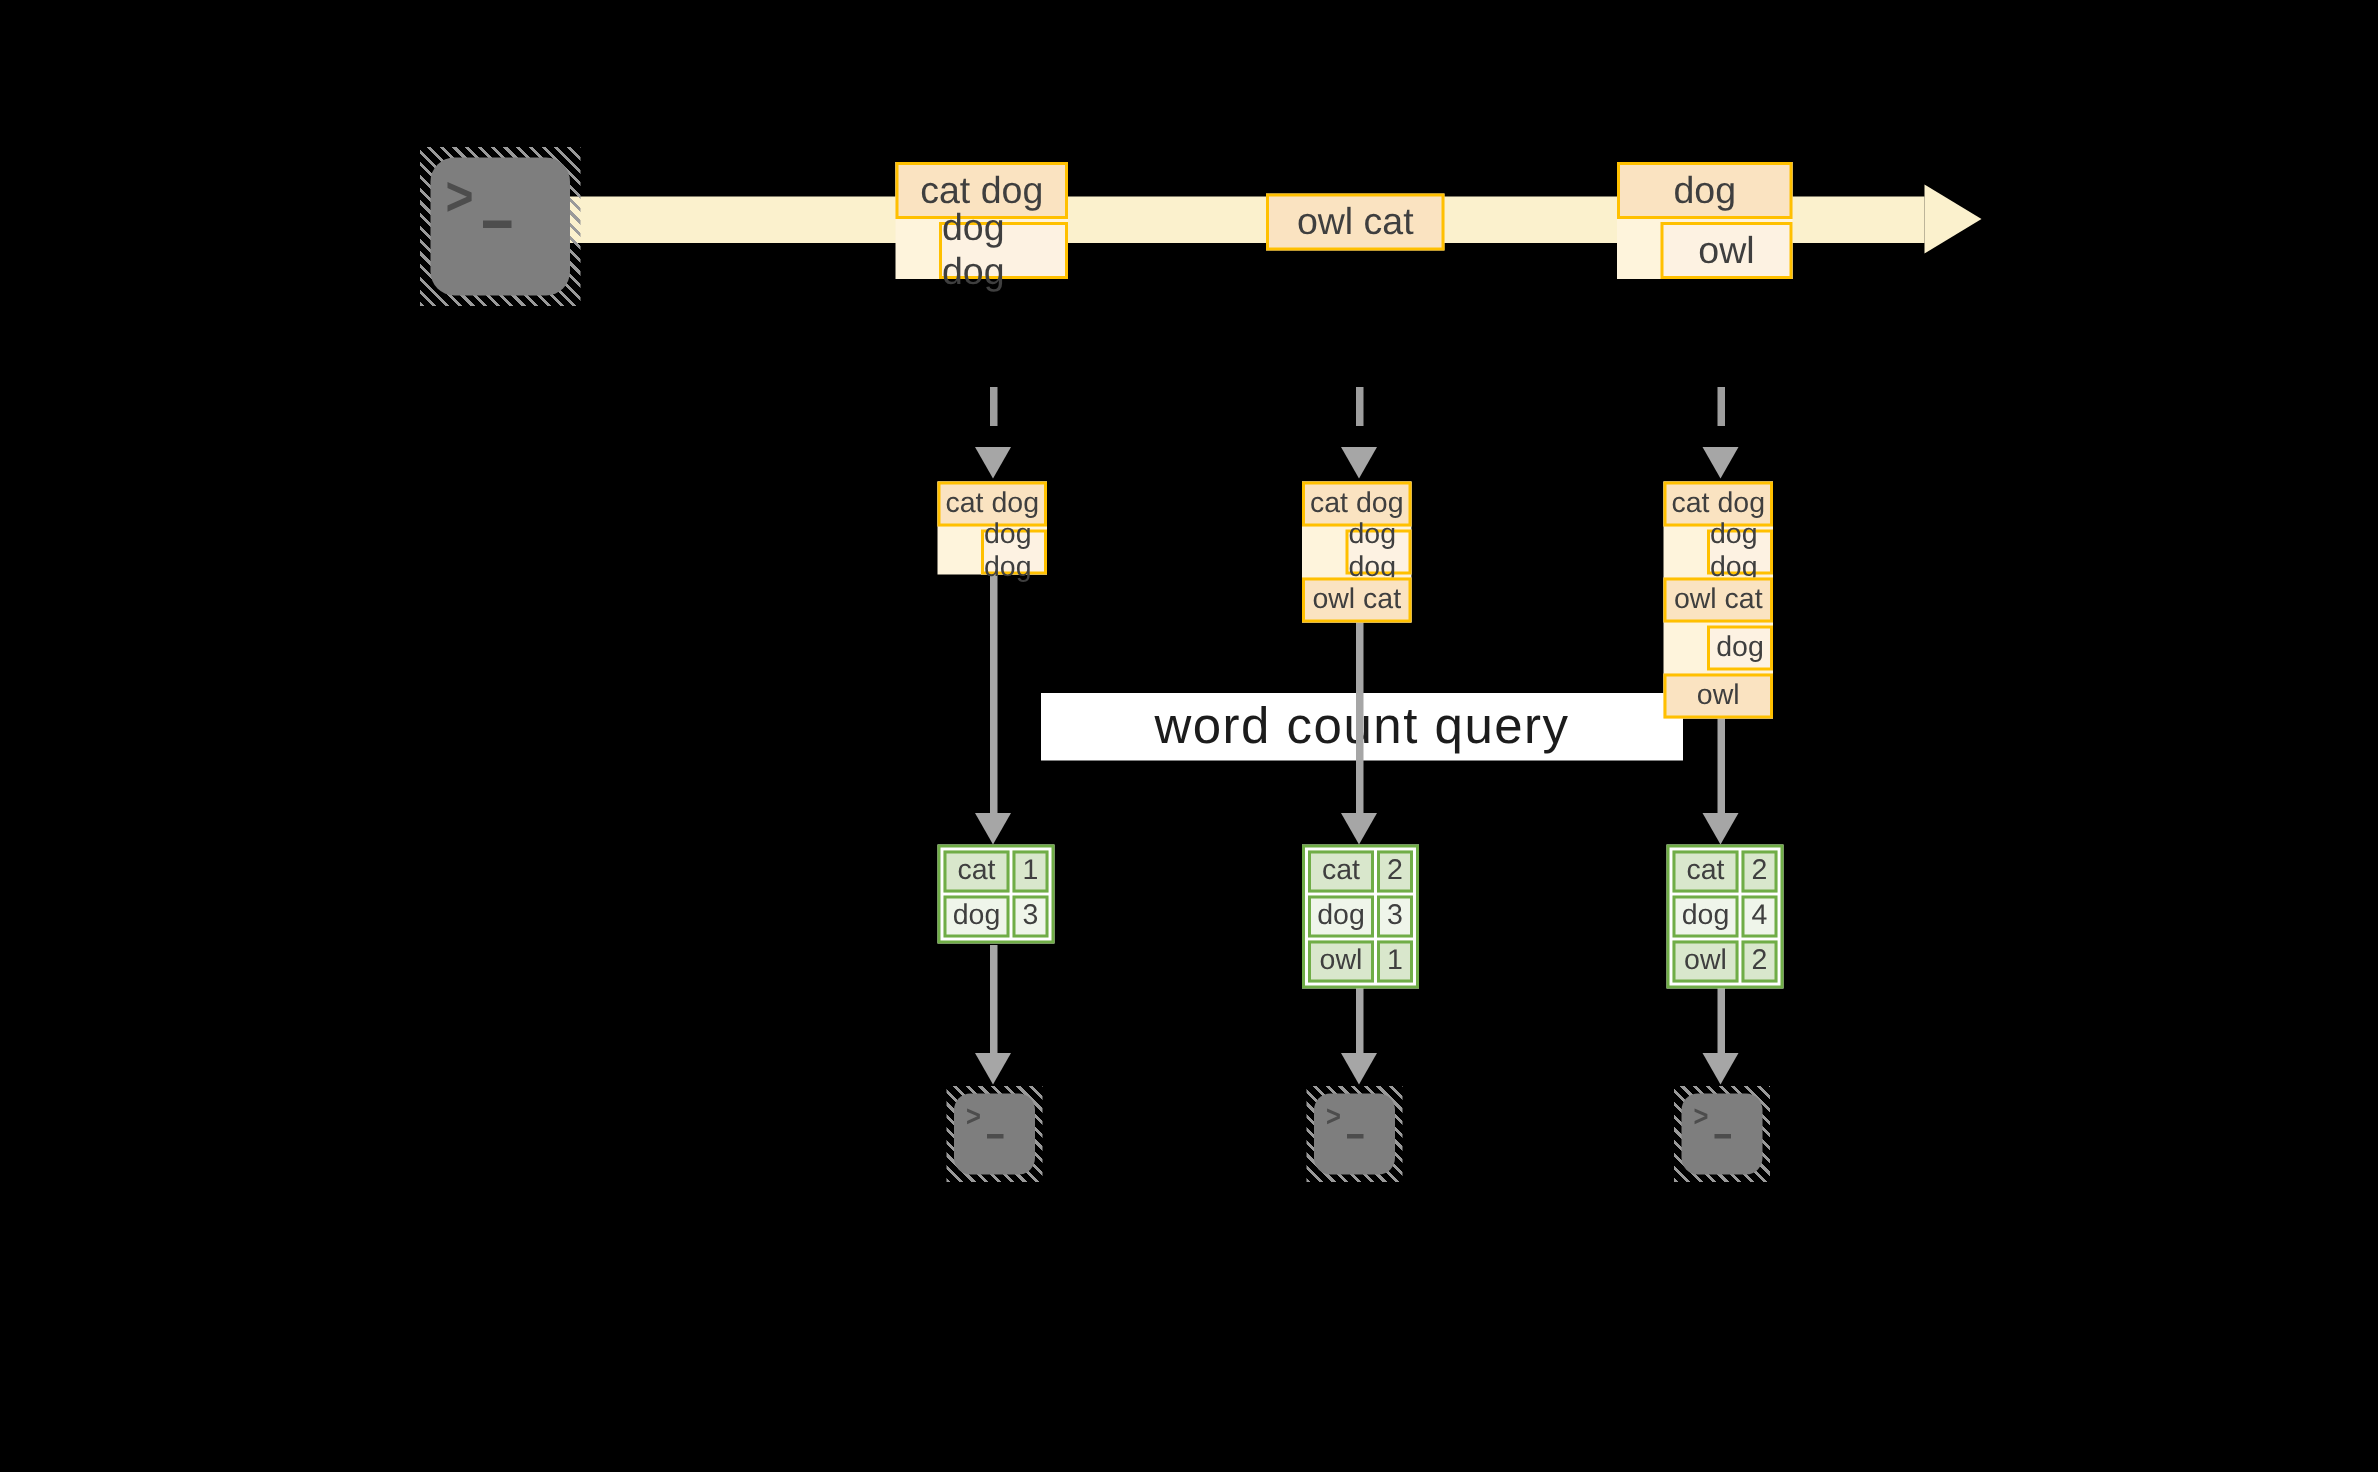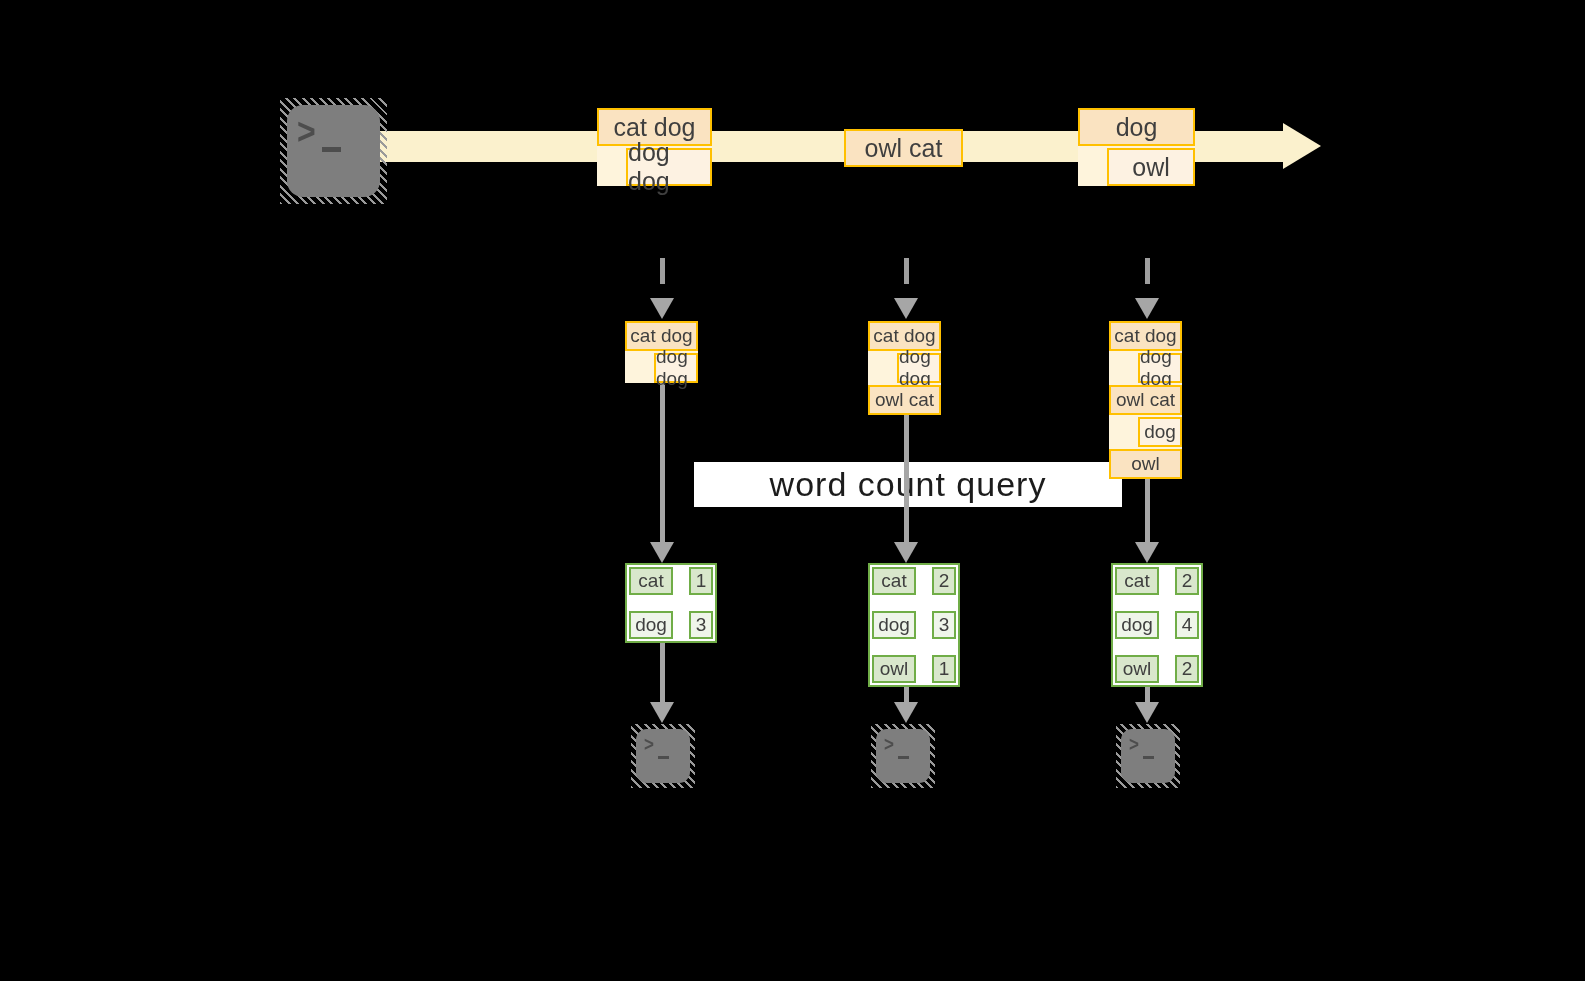--- a/index.html
+++ b/index.html
@@ -39,21 +39,21 @@
   .ahead{position:absolute;width:0;height:0;z-index:2;
          border-left:12px solid transparent;border-right:12px solid transparent;border-top:21px solid #A6A6A6;}
 
   
   .query-band{position:absolute;left:694px;top:462px;width:428px;height:45px;background:#FFFFFF;z-index:1;
               display:flex;align-items:center;justify-content:center;}
   .query-band span{position:relative;z-index:4;font-size:34px;font-weight:300;letter-spacing:1px;color:#1c1c1c;}
 
   
   .gtable{position:absolute;z-index:3;box-sizing:border-box;border:2.5px solid #70AD47;background:#FFFFFF;
-          padding:2px;display:grid;grid-template-columns:44px 24px;gap:16px;}
+          padding:2px;display:grid;grid-template-columns:44px 24px;gap:2px;}
   .gcell{box-sizing:border-box;border:2px solid #70AD47;height:28px;font-size:19px;color:#3f3f3f;
          display:flex;align-items:center;justify-content:center;}
   .gcell.dark{background:#D9E7CC;}
   .gcell.light{background:#EFF5EA;}
 </style>
 </head>
 <body>
 
 <div class="canvas">
 

